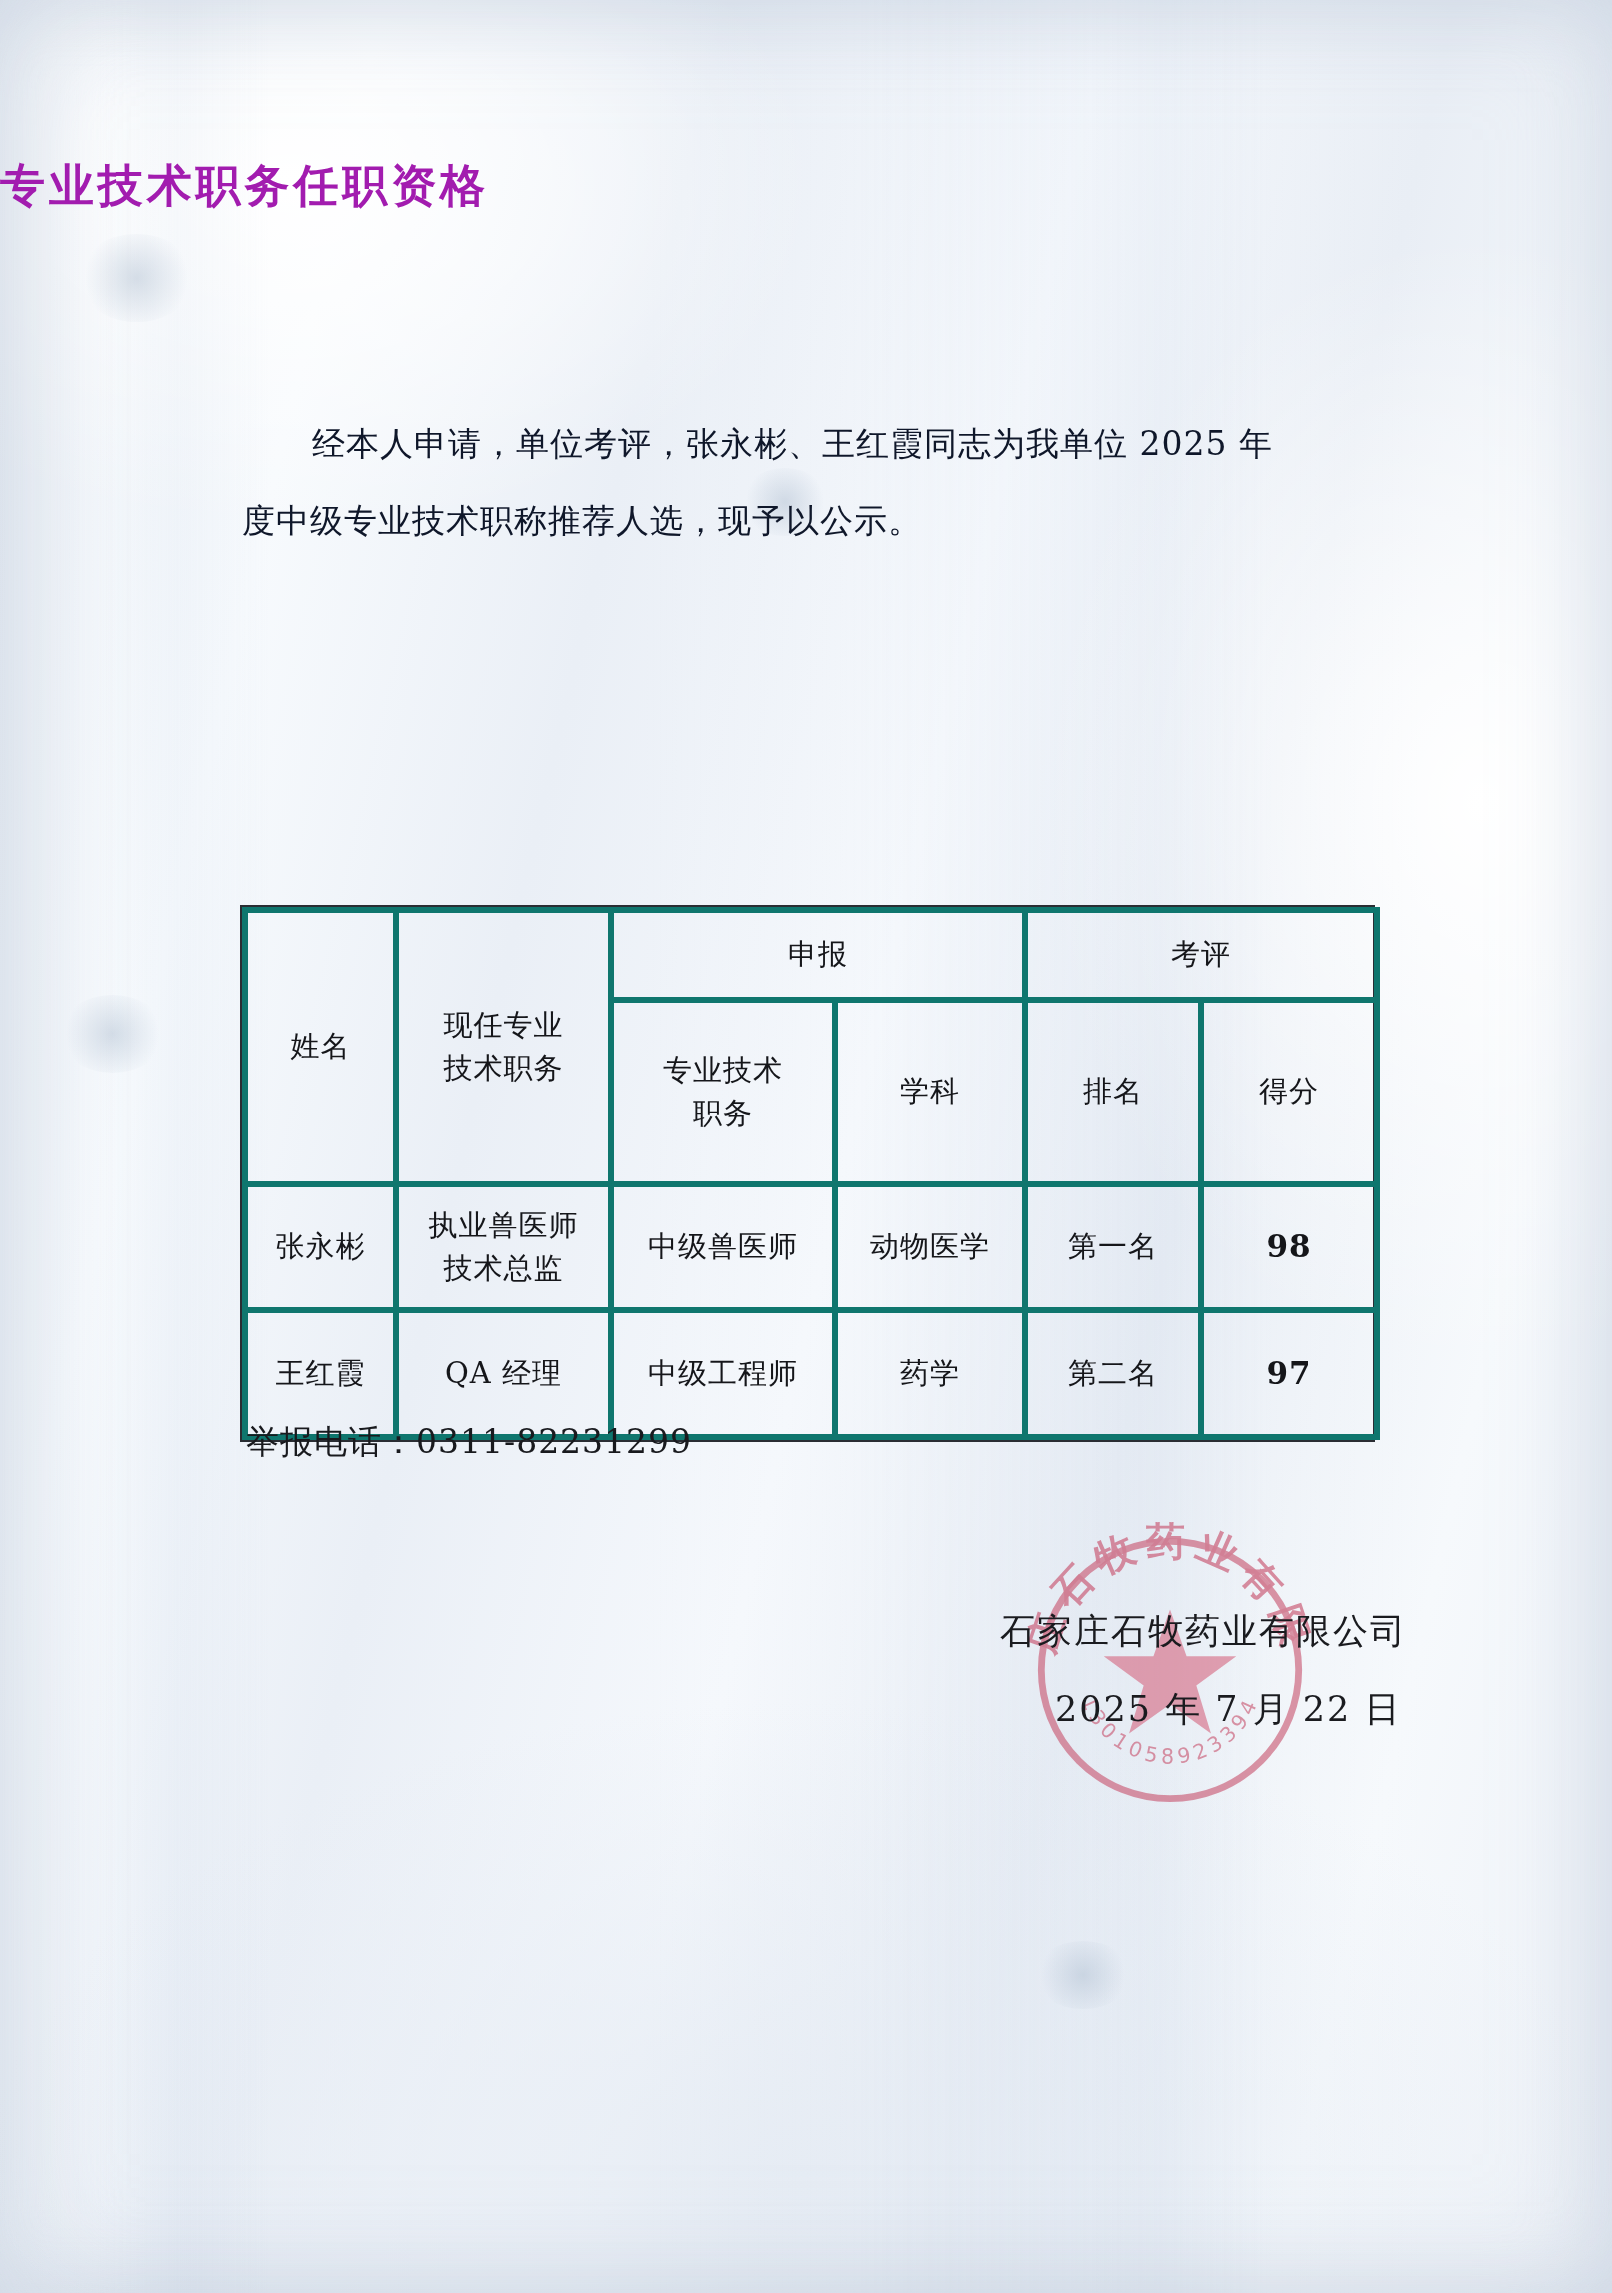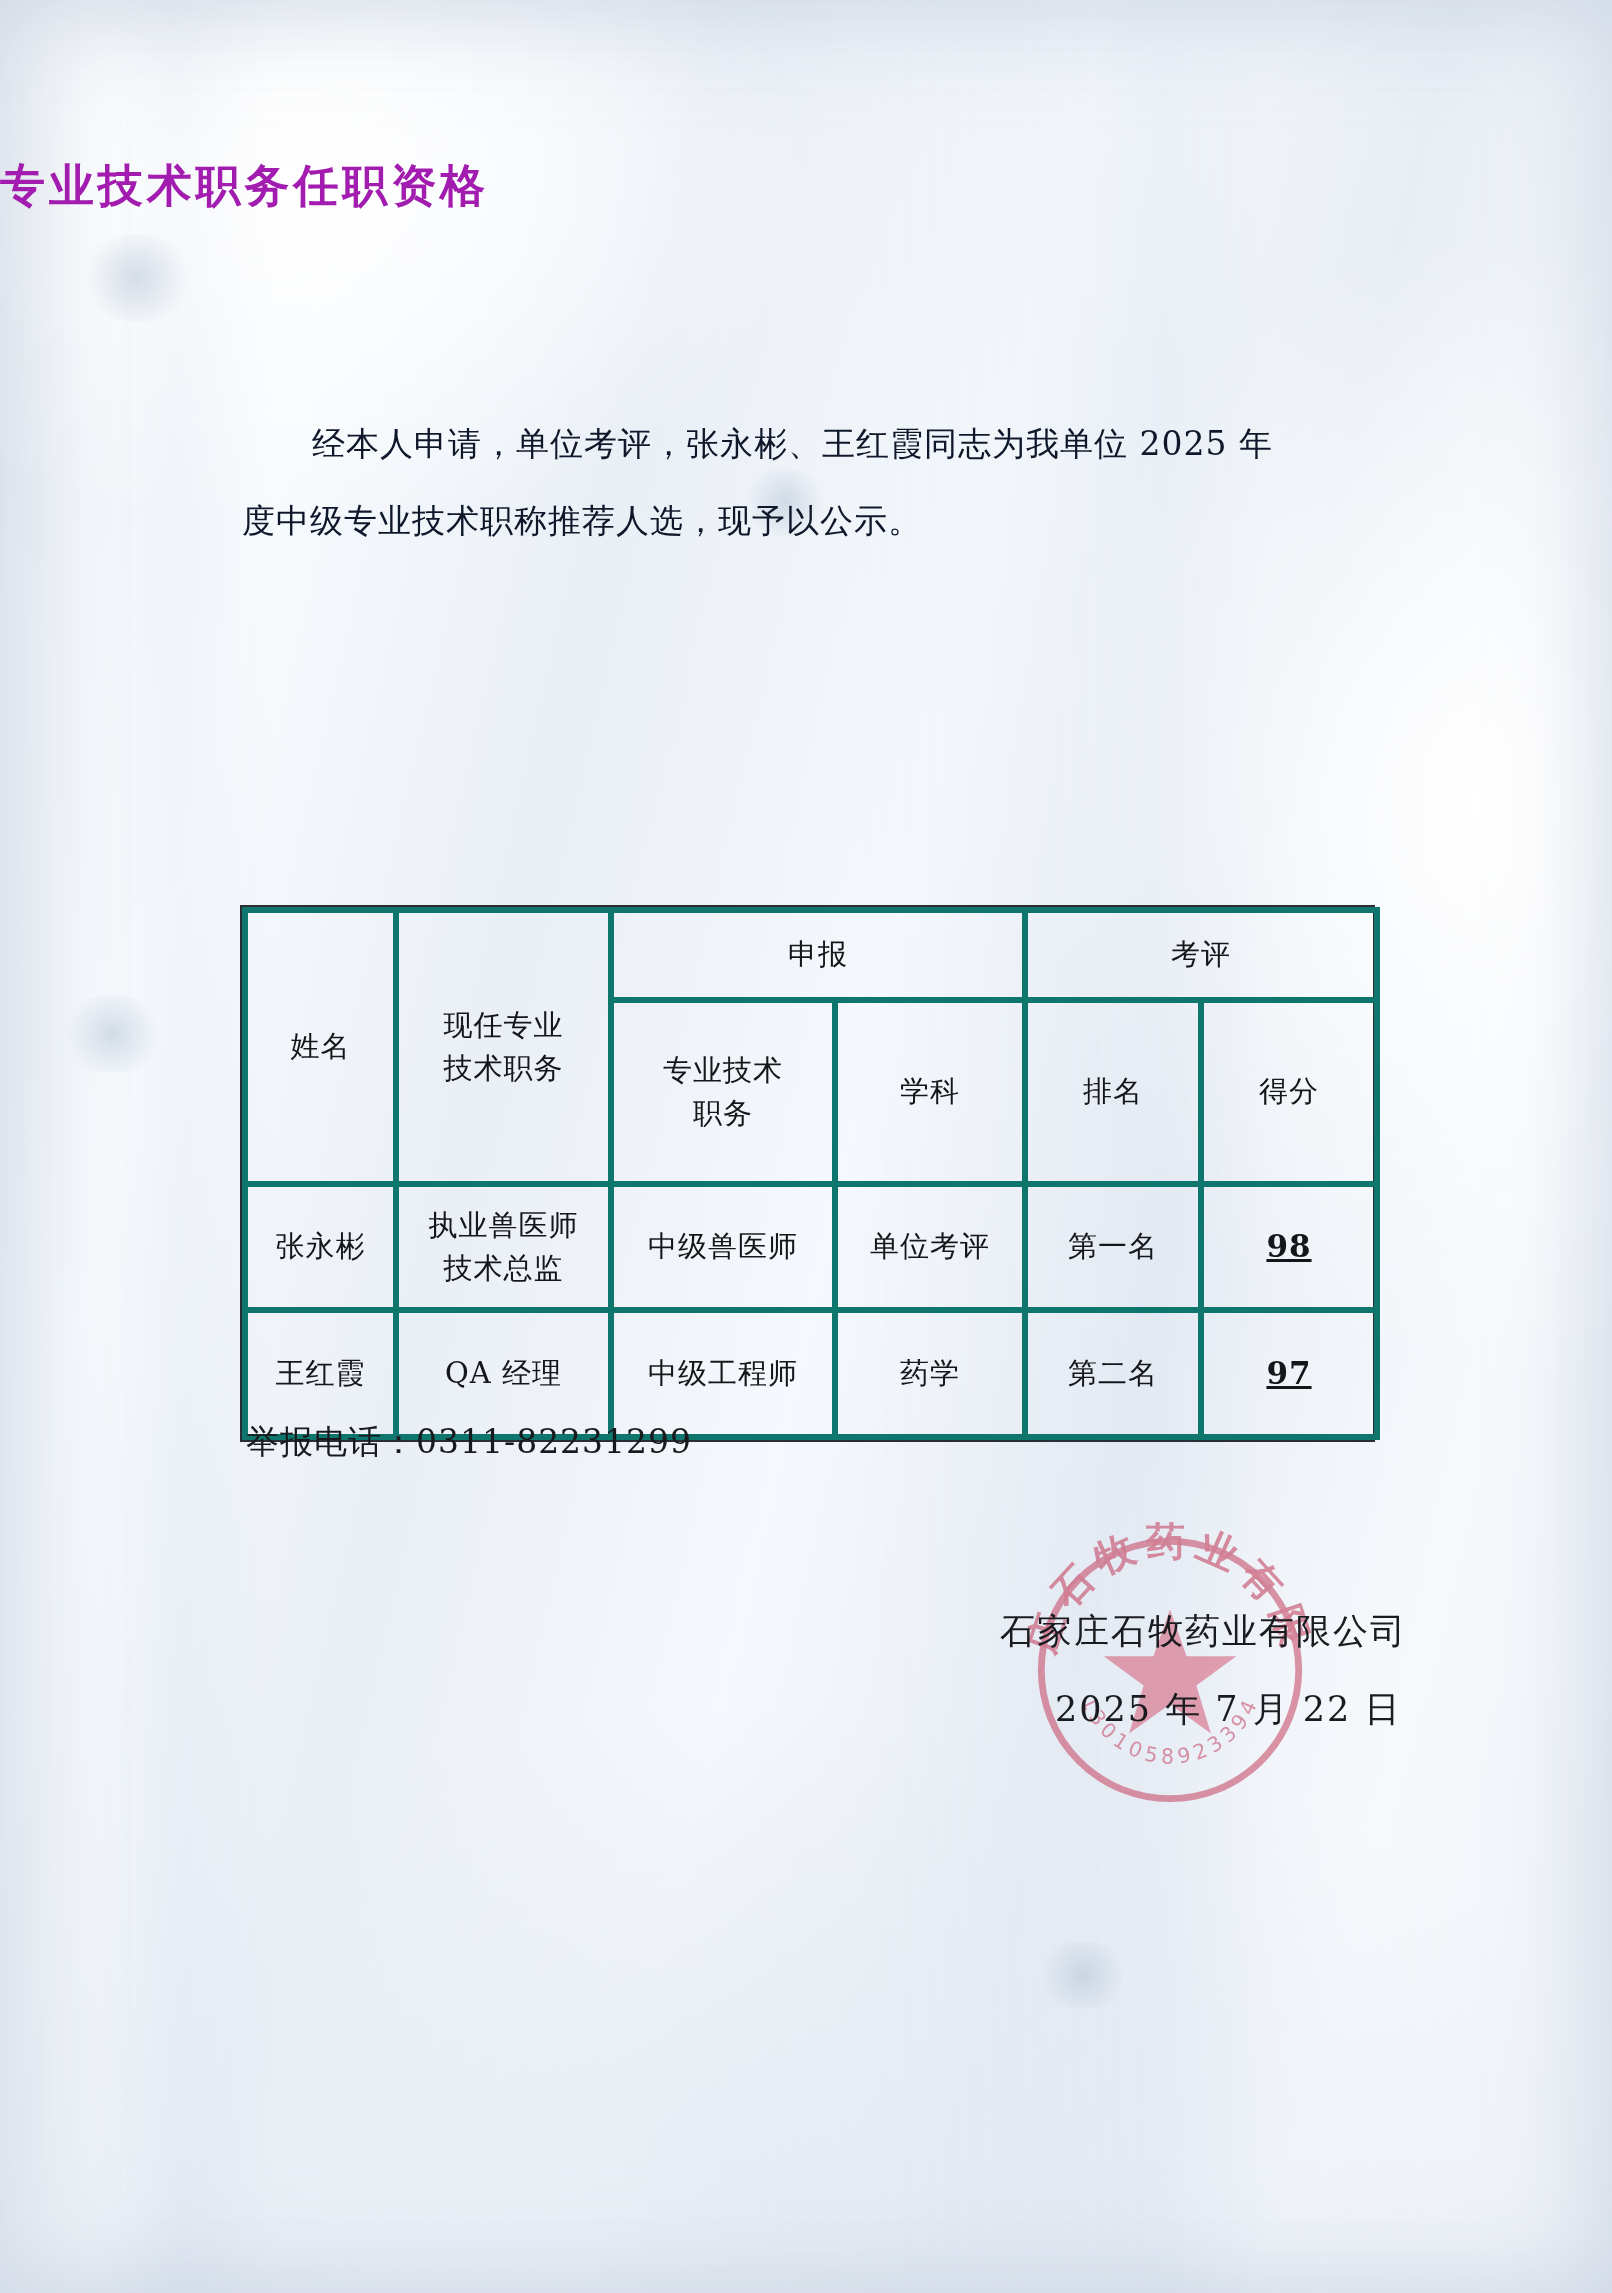--- a/index.html
+++ b/index.html
@@ -80,21 +80,21 @@
   }
   .c1{ width:151px; }
   .c2{ width:215px; }
   .c3{ width:224px; }
   .c4{ width:190px; }
   .c5{ width:176px; }
   .c6{ width:176px; }
   .hrow1 td{ height:72px; }
   .hrow2 td{ height:166px; }
   .drow td{ height:109px; }
-  .num{ font-weight:700; font-size:31px;text-decoration:underline; }
+  .num{ font-weight:700; font-size:31px; }
 
   #hotline{
     position:absolute; left:246px; top:1420px;
     font-size:33px; color:#191a1e; letter-spacing:1px;
   }
 
   #sign{
     position:absolute; right:205px; top:1592px;
     text-align:left;
     font-size:35px; color:#1a1b1f; letter-spacing:2px; line-height:78px;
@@ -170,21 +170,21 @@
           <td>得分</td>
         </tr>
 
         <tr class="drow">
           <td>张永彬</td>
           <td>
             <div>执业兽医师</div>
             <div>技术总监</div>
           </td>
           <td>中级兽医师</td>
-          <td>单位考评</td>
+          <td>动物医学</td>
           <td>第一名</td>
           <td class="num">98</td>
         </tr>
 
         <tr class="drow">
           <td>王红霞</td>
           <td>QA 经理</td>
           <td>中级工程师</td>
           <td>药学</td>
           <td>第二名</td>

